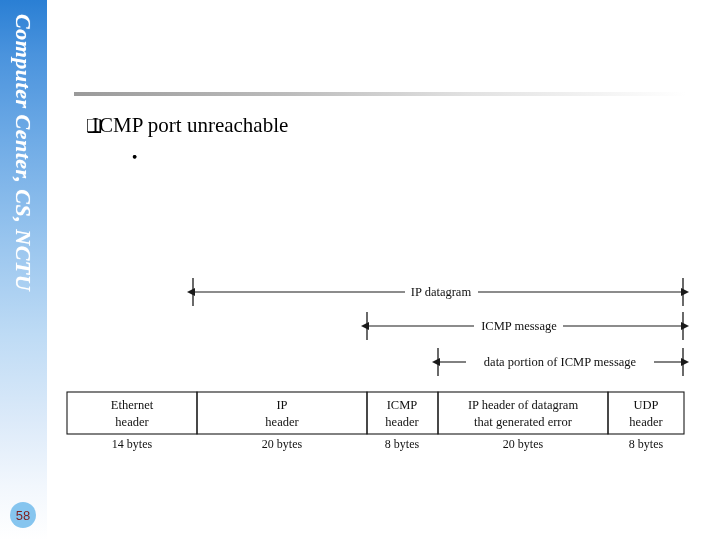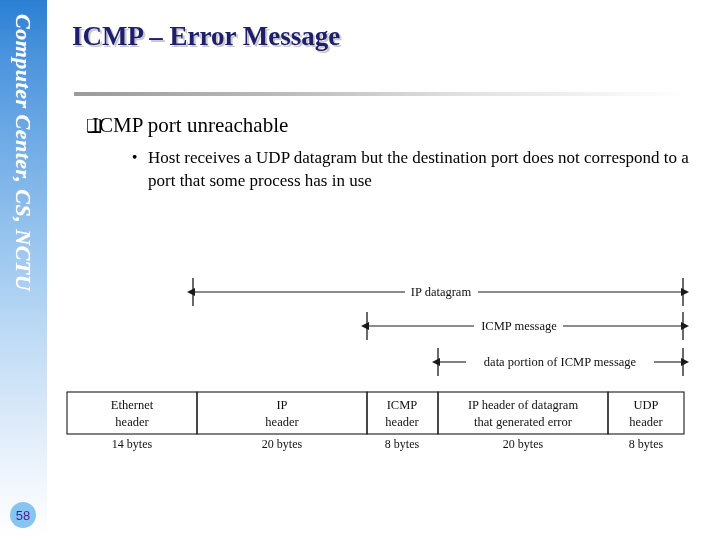--- a/index.html
+++ b/index.html
@@ -56,21 +56,21 @@
     pointer-events: none;
   }
   .page-badge {
     position: absolute;
     left: 10px;
     bottom: 12px;
     width: 26px;
     height: 26px;
     border-radius: 50%;
     background: #86c5ef;
-    color: #4c1d95;
+    color: #7f1d1d;
     font-family: "Liberation Sans", sans-serif;
     font-size: 13px;
     display: flex;
     align-items: center;
     justify-content: center;
   }
 
   
   .title {
     position: absolute;
@@ -178,35 +178,33 @@
 </style>
 </head>
 <body>
 
 <div class="sidebar">
   <div class="sidebar-text">Computer Center, CS, NCTU</div>
   <div class="page-badge">58</div>
 </div>
 
 <div class="title">
-  <span>ICMP – Error Message</span>
 </div>
 <div class="title-rule"></div>
 
 <div class="content">
   <div class="bullet-l1">
     <span class="sq">❑</span>
     <span class="txt">ICMP port unreachable</span>
   </div>
   <div class="bullet-l2">
     <span class="dot">•</span>
   </div>
   <div class="bullet-l2">
     <span class="dot">•</span>
-    <span>Host receives a UDP datagram but the destination port does not correspond to a port that some process has in use</span>
   </div>
 </div>
 
 <div class="figure">
   <svg width="720" height="190" viewBox="0 0 720 190" xmlns="http://www.w3.org/2000/svg">
     <defs>
       <marker id="arrL" markerWidth="9" markerHeight="8" refX="8" refY="4" orient="auto" markerUnits="userSpaceOnUse">
         <path d="M8,0 L8,8 L0,4 z" fill="#1a1a1a"></path>
       </marker>
       <marker id="arrR" markerWidth="9" markerHeight="8" refX="1" refY="4" orient="auto" markerUnits="userSpaceOnUse">

